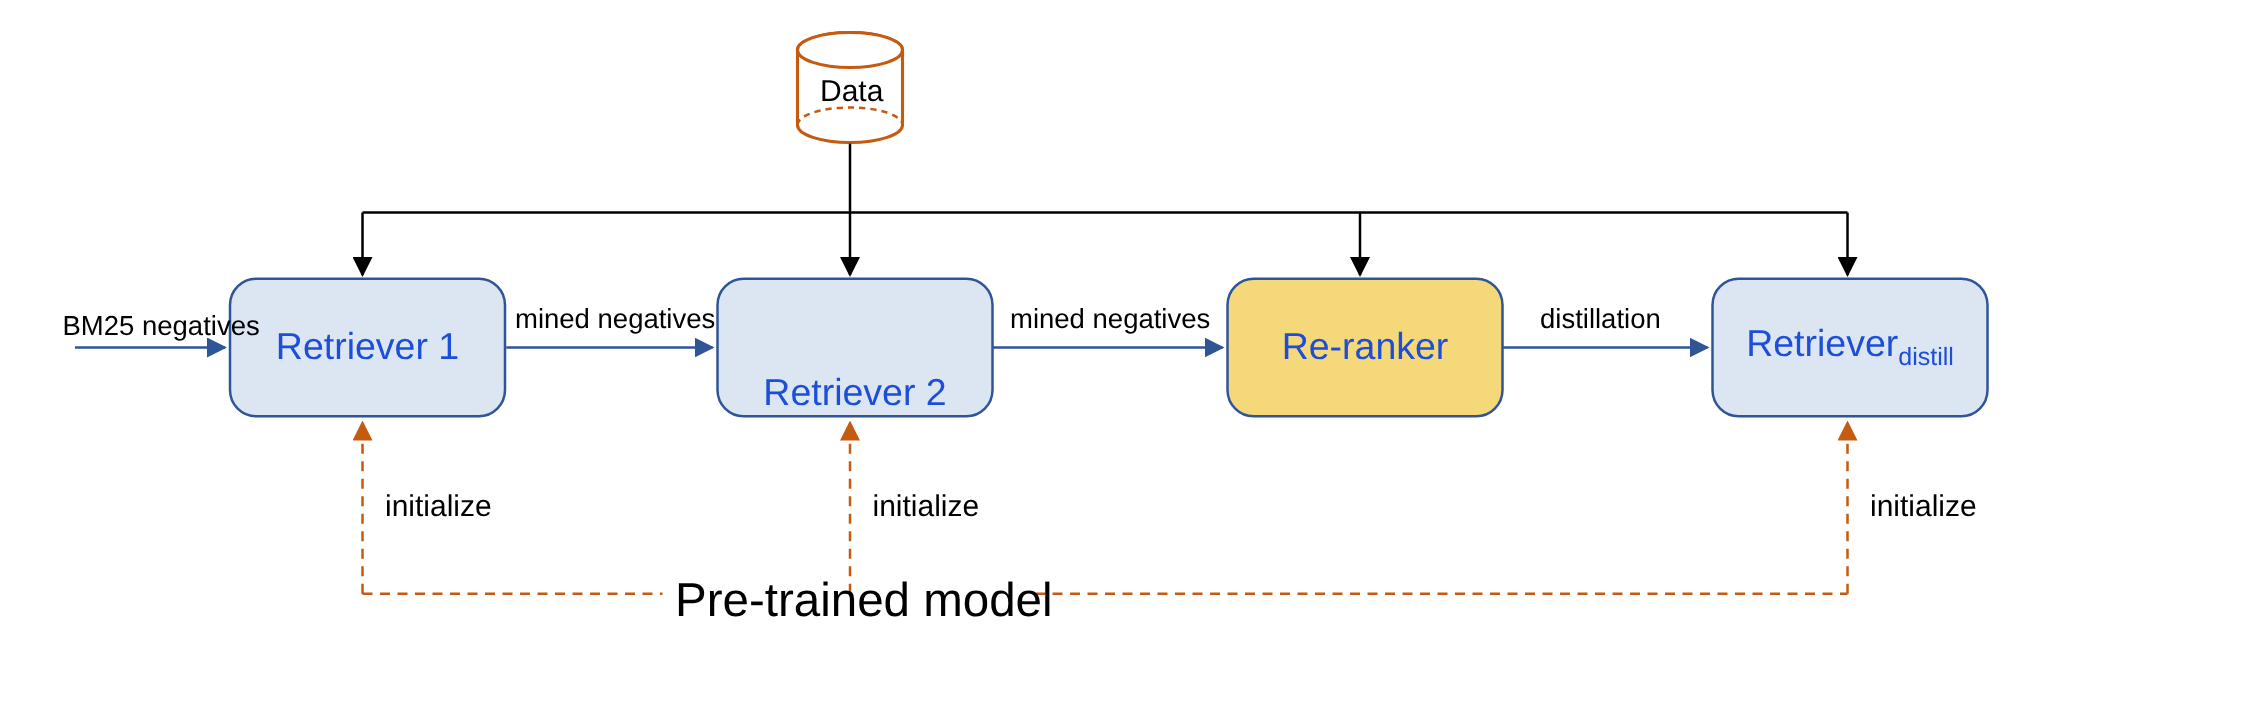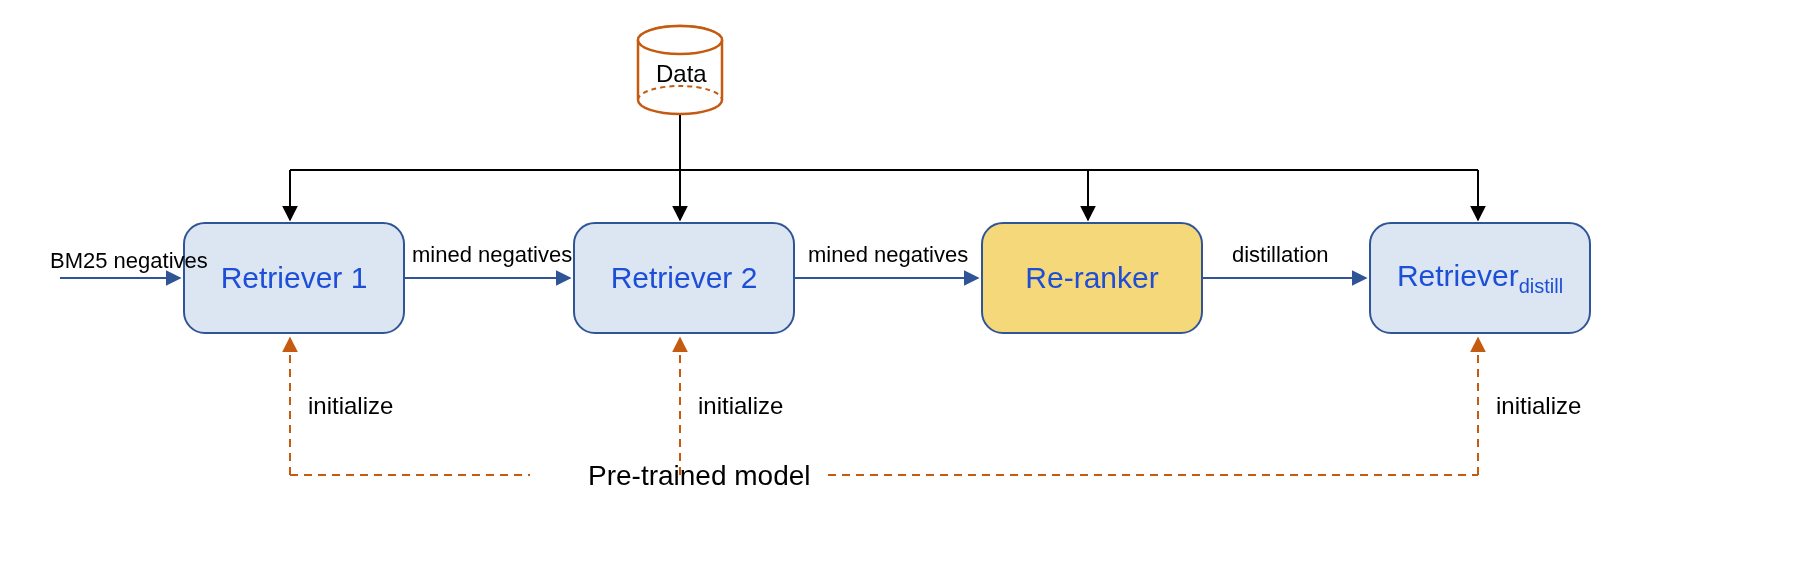--- a/index.html
+++ b/index.html
@@ -90,21 +90,21 @@
   <line x1="290" y1="475" x2="530" y2="475" stroke="#c55a11" stroke-width="2" stroke-dasharray="8,6"></line>
   <line x1="828" y1="475" x2="1478" y2="475" stroke="#c55a11" stroke-width="2" stroke-dasharray="8,6"></line>
 </svg>
 
 <div class="label label-center" style="left:656px; top:60px;">Data</div>
 
 <div class="box box-blue" style="left:183px; top:222px; width:222px; height:112px;">
   <span>Retriever 1</span>
 </div>
 
-<div class="box box-blue" style="left:573px; top:222px; width:222px; height:112px;">
+<div class="box box-blue" style="left:573px; top:222px; width:222px; height:112px;align-items:flex-end;">
   <span>Retriever 2</span>
 </div>
 
 <div class="box box-yellow" style="left:981px; top:222px; width:222px; height:112px;">
   <span>Re-ranker</span>
 </div>
 
 <div class="box box-blue" style="left:1369px; top:222px; width:222px; height:112px;">
   <span>
     <span>Retriever</span><span class="sub">distill</span>
@@ -113,15 +113,15 @@
 
 <div class="label" style="left:50px; top:248px; font-size:22px;">BM25 negatives</div>
 <div class="label" style="left:412px; top:242px; font-size:22px;">mined negatives</div>
 <div class="label" style="left:808px; top:242px; font-size:22px;">mined negatives</div>
 <div class="label" style="left:1232px; top:242px; font-size:22px;">distillation</div>
 
 <div class="label" style="left:308px; top:392px;">initialize</div>
 <div class="label" style="left:698px; top:392px;">initialize</div>
 <div class="label" style="left:1496px; top:392px;">initialize</div>
 
-<div class="label" style="left:540px; top:460px; font-size:28px;margin-left:48px;">Pre-trained model</div>
+<div class="label" style="left:540px; top:460px; font-size:38px;">Pre-trained model</div>
 
 </div>
 
 </body></html>

